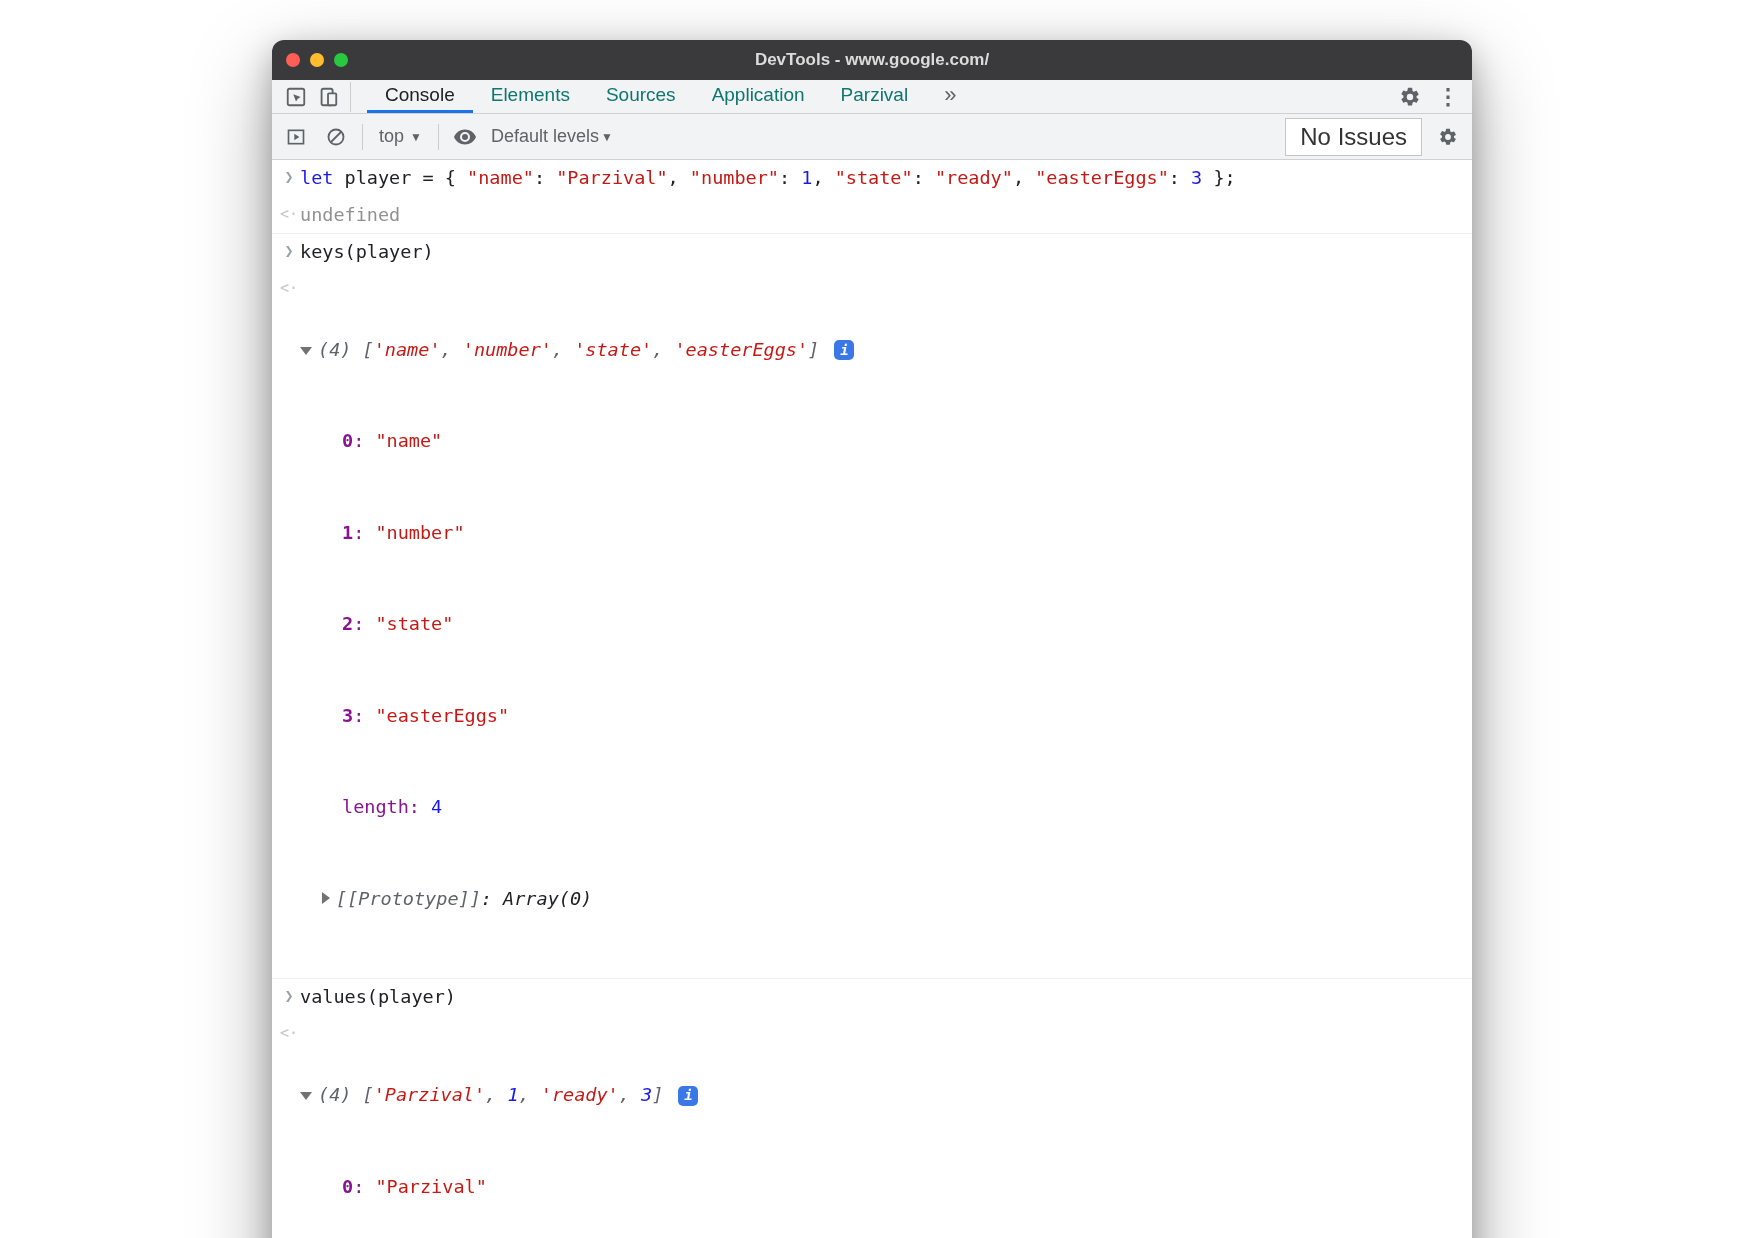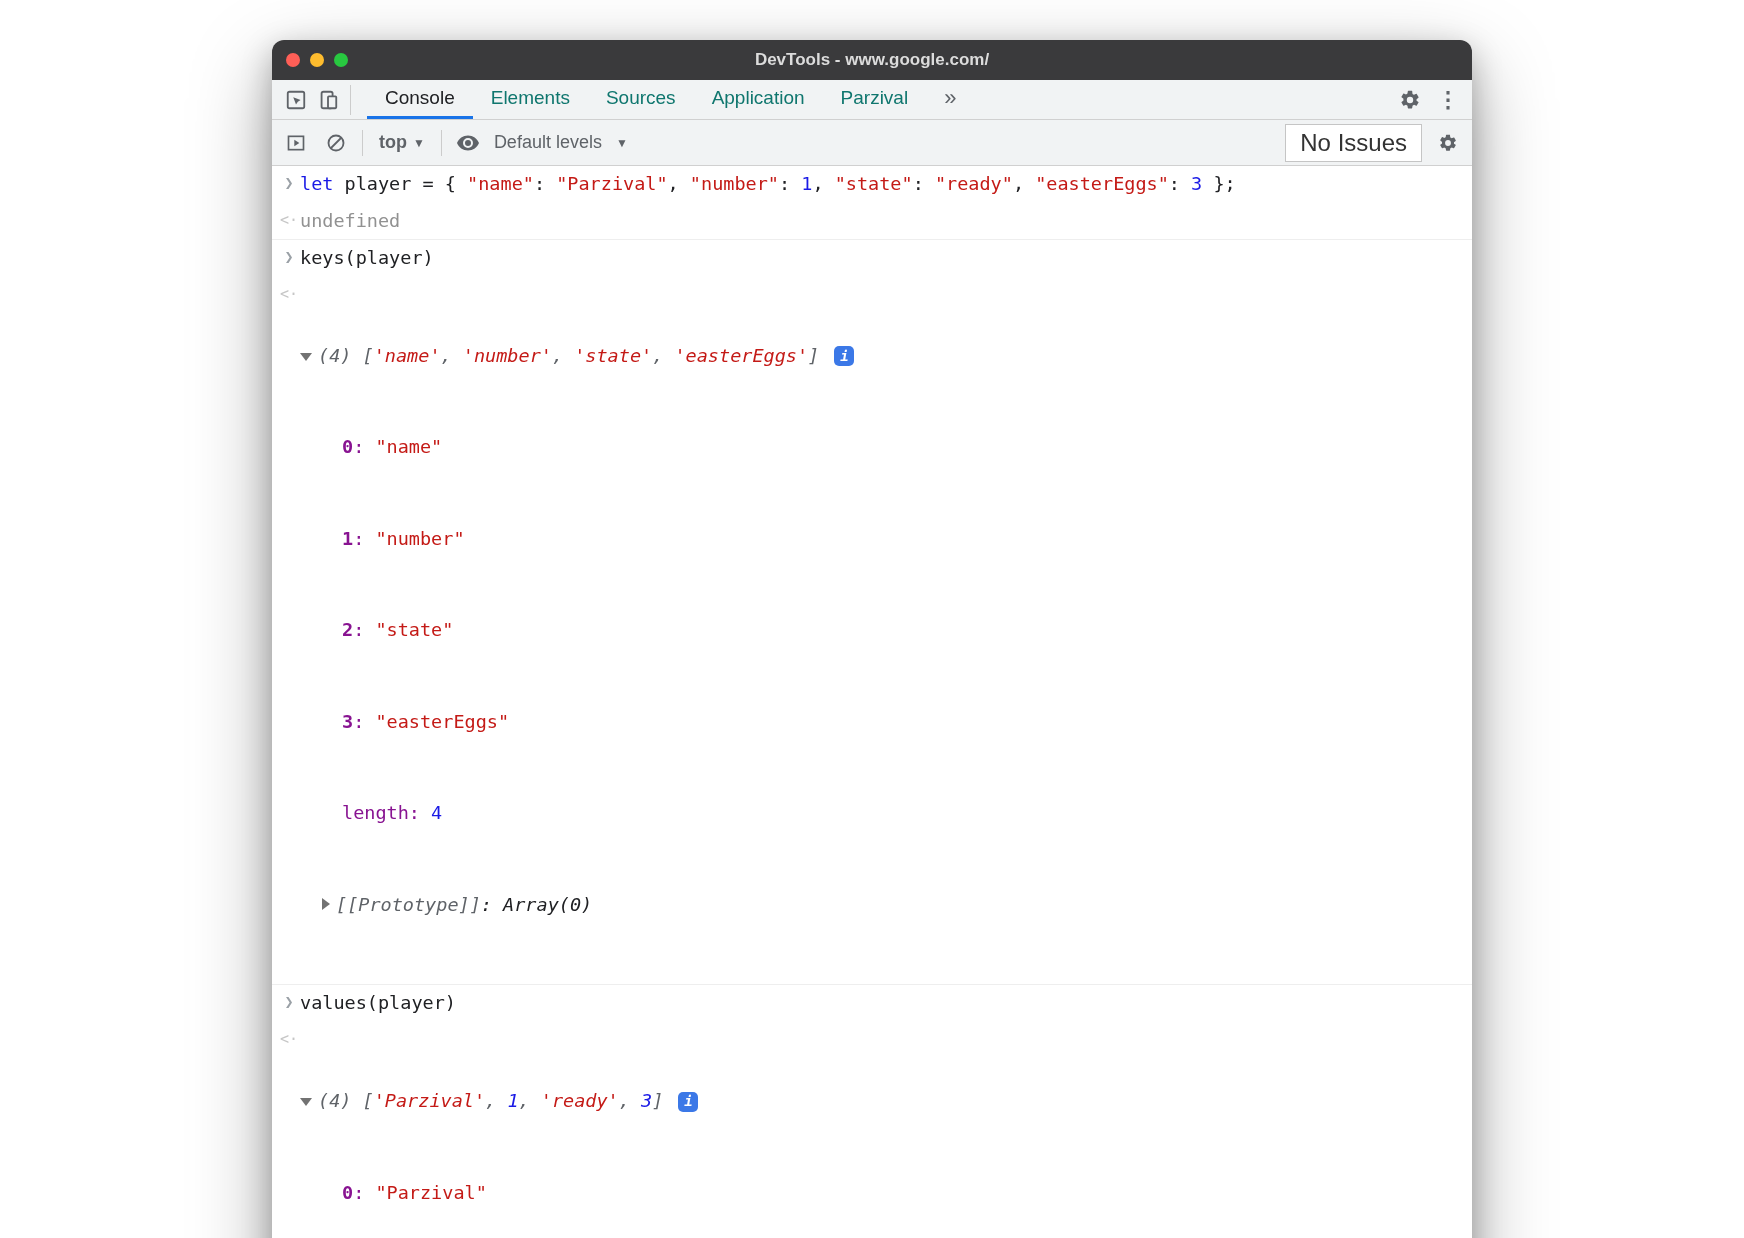--- a/index.html
+++ b/index.html
@@ -39,21 +39,21 @@
     color: #dcdcdc;
     font-size: 17px;
     font-weight: 600;
     pointer-events: none;
   }
   .tabbar {
     display: flex;
     align-items: center;
     background: #f1f3f4;
     border-bottom: 1px solid #d0d0d0;
-    height: 40px;
+    height: 34px;
     padding: 0 8px;
   }
   .tabbar .iconbtn {
     width: 32px; height: 32px;
     display: flex; align-items: center; justify-content: center;
     color: #5f6368;
     cursor: pointer;
   }
   .tabs { display: flex; margin-left: 10px; flex: 1; align-items: stretch; height: 100%; }
   .tab {
@@ -78,35 +78,34 @@
   .toolbar .iconbtn {
     width: 28px; height: 28px;
     display: flex; align-items: center; justify-content: center;
     color: #5f6368;
     cursor: pointer;
   }
   .context-sel {
     display: flex; align-items: center; gap: 6px;
     color: #5f6368; font-size: 18px; cursor: pointer;
     padding: 0 4px;
-    font-weight: bold;
   }
   .vdiv { width: 1px; height: 26px; background: #ccc; }
   .filter {
     flex: 0 0 420px;
     height: 32px;
     border: 1px solid #c5c5c5;
     background: #fff;
     padding: 0 10px;
     font-size: 17px;
     color: #333;
   }
   .filter::placeholder { color: #777; }
   .levels {
-    color: #5f6368; font-size: 18px; display: flex; align-items: center; gap: 14px; cursor: pointer;
+    color: #5f6368; font-size: 18px; display: flex; align-items: center; gap: 2px; cursor: pointer;
   }
   .issues {
     border: 1px solid #c5c5c5;
     background: #fff;
     padding: 4px 14px;
     font-size: 24px;
     color: #333;
     cursor: pointer;
   }
   .spacer { flex: 1; }

